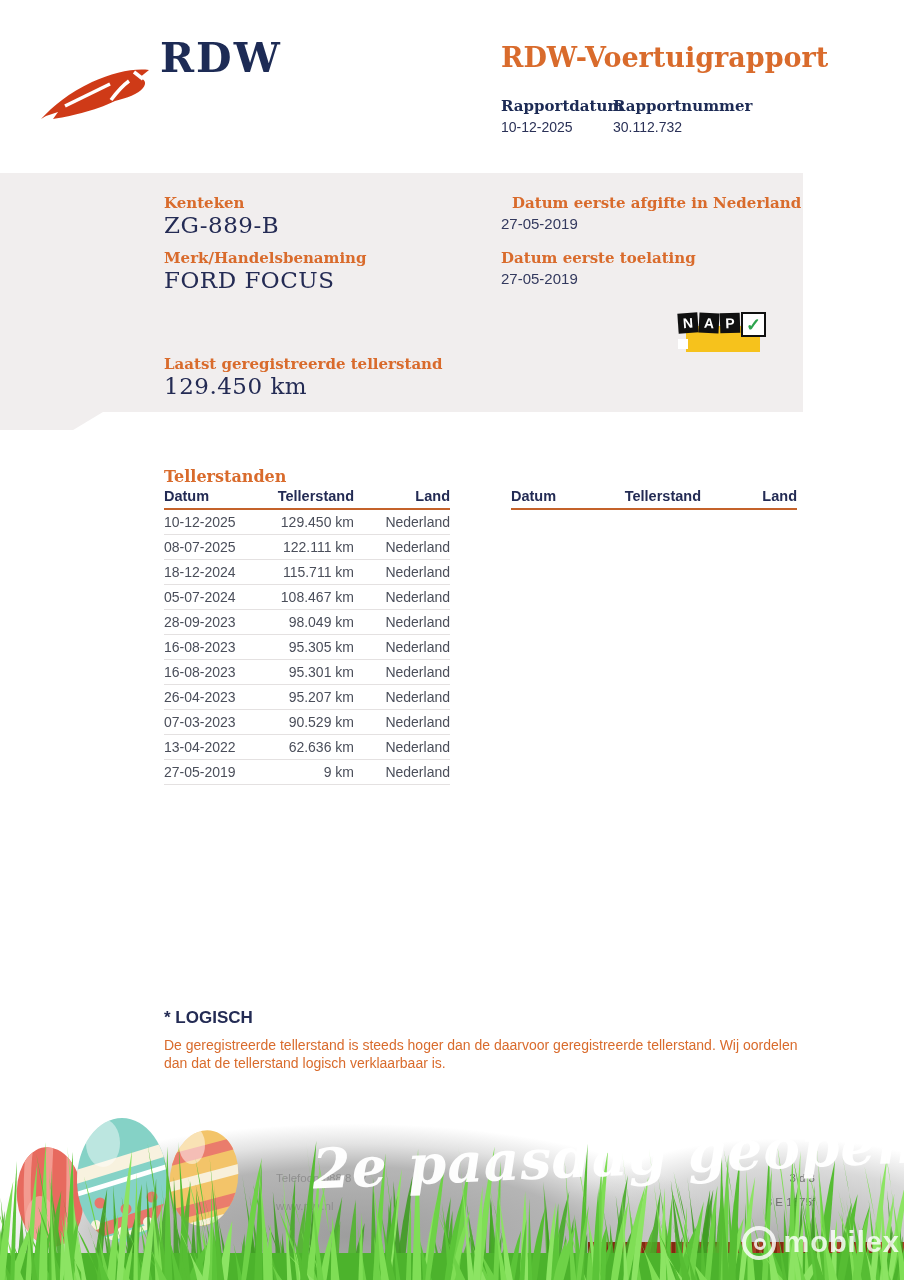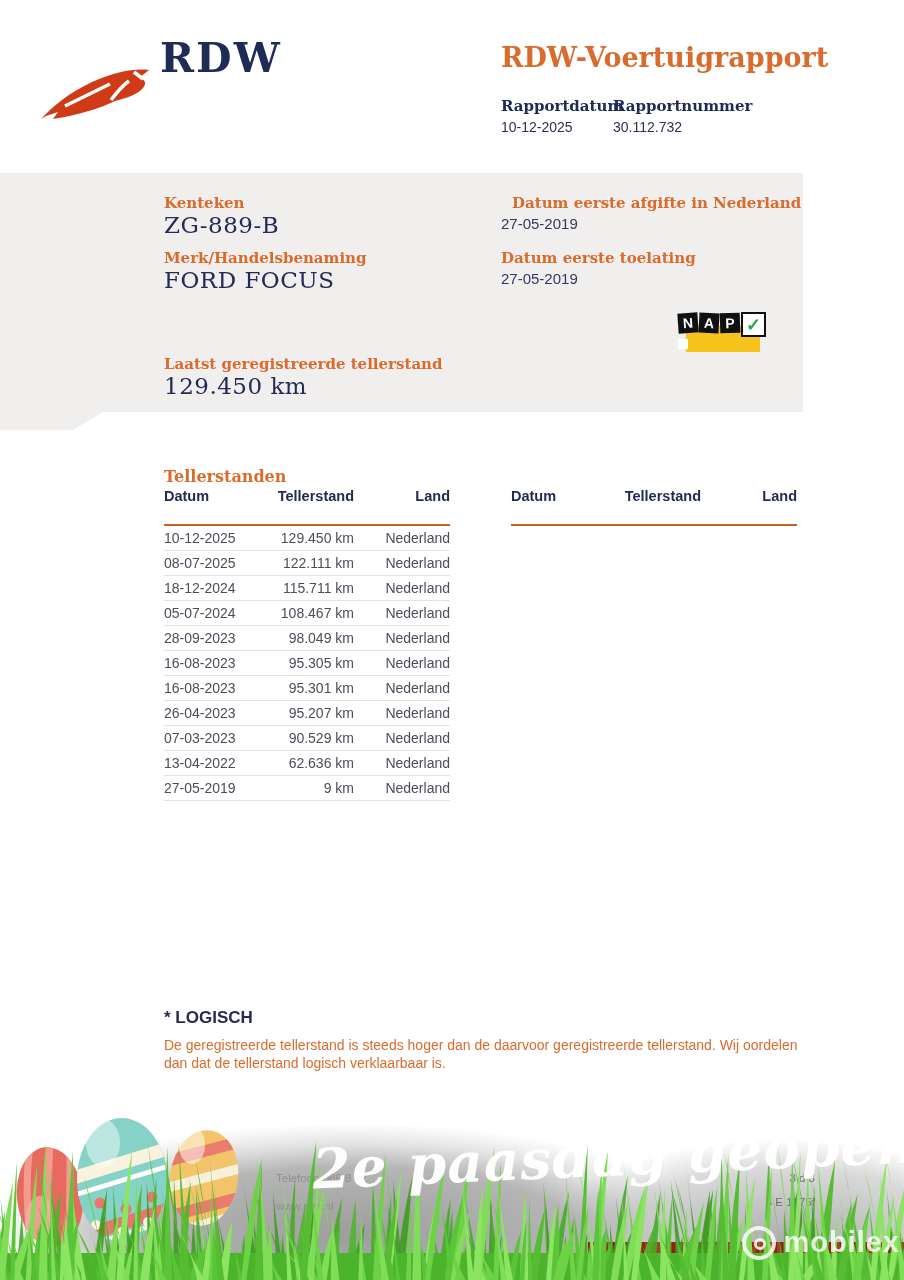--- a/index.html
+++ b/index.html
@@ -34,21 +34,21 @@
   .nap .t2{left:21px;transform:rotate(3deg);}
   .nap .t3{left:42px;transform:rotate(-2deg);}
   .nap .check{position:absolute;left:63px;top:0;width:21px;height:21px;background:#fff;
               border:2px solid #101010;color:#2da44e;font-size:18px;font-weight:800;
               display:flex;align-items:center;justify-content:center;}
 
   
   .section-title{font-family:"DejaVu Serif",serif;font-weight:700;font-size:16px;color:#d96b2c;}
   .otable{width:286px;}
   .t-head{display:grid;grid-template-columns:96px 1fr 96px;font-weight:700;font-size:14.5px;
-          color:#232b54;padding-bottom:20px;border-bottom:2px solid #c4622a;}
+          color:#232b54;padding-bottom:4px;border-bottom:2px solid #c4622a;}
   .t-head span:nth-child(2),.t-head span:nth-child(3){text-align:right;}
   .t-row{display:grid;grid-template-columns:96px 1fr 96px;font-size:14px;color:#4a4e5a;
          height:24px;align-items:center;border-bottom:1px solid #e4e1e1;}
   .t-row span:nth-child(2),.t-row span:nth-child(3){text-align:right;}
 
   
   .footnote-title{left:164px;top:1008px;font-size:17px;font-weight:800;color:#232b54;}
   .footnote-text{left:164px;top:1036px;width:655px;font-size:14px;line-height:18px;color:#d96b2c;}
 
   

